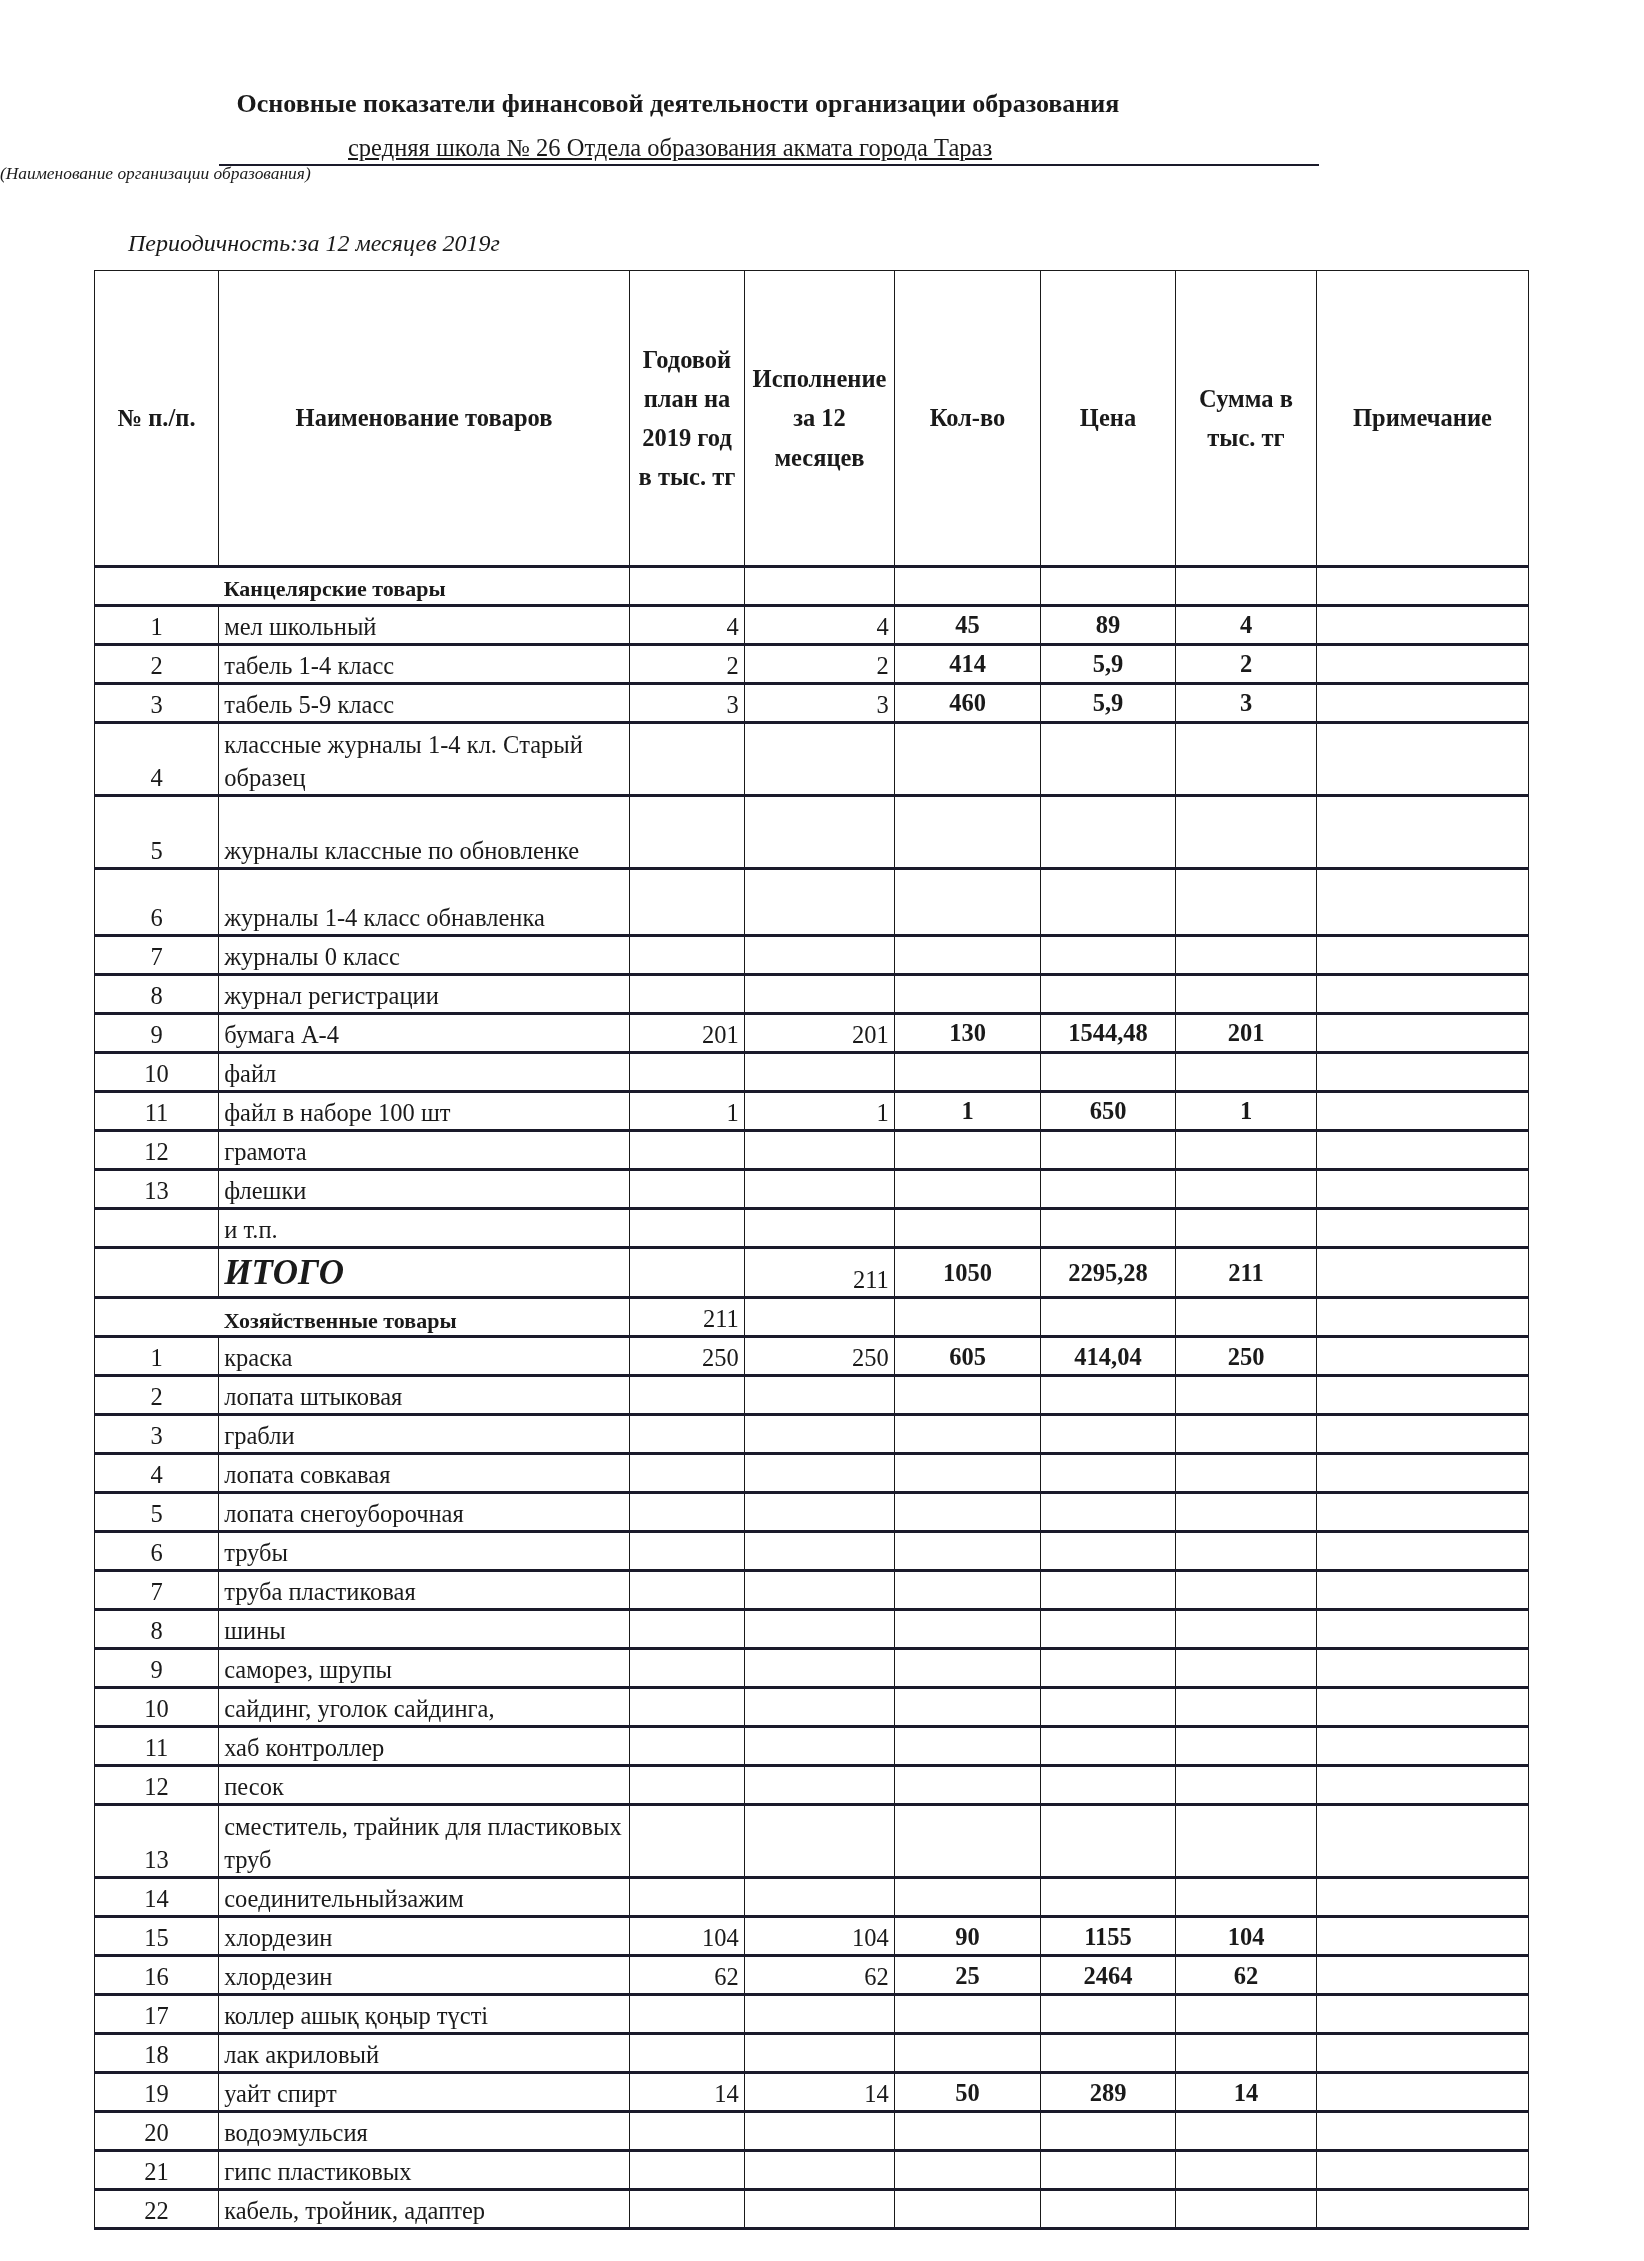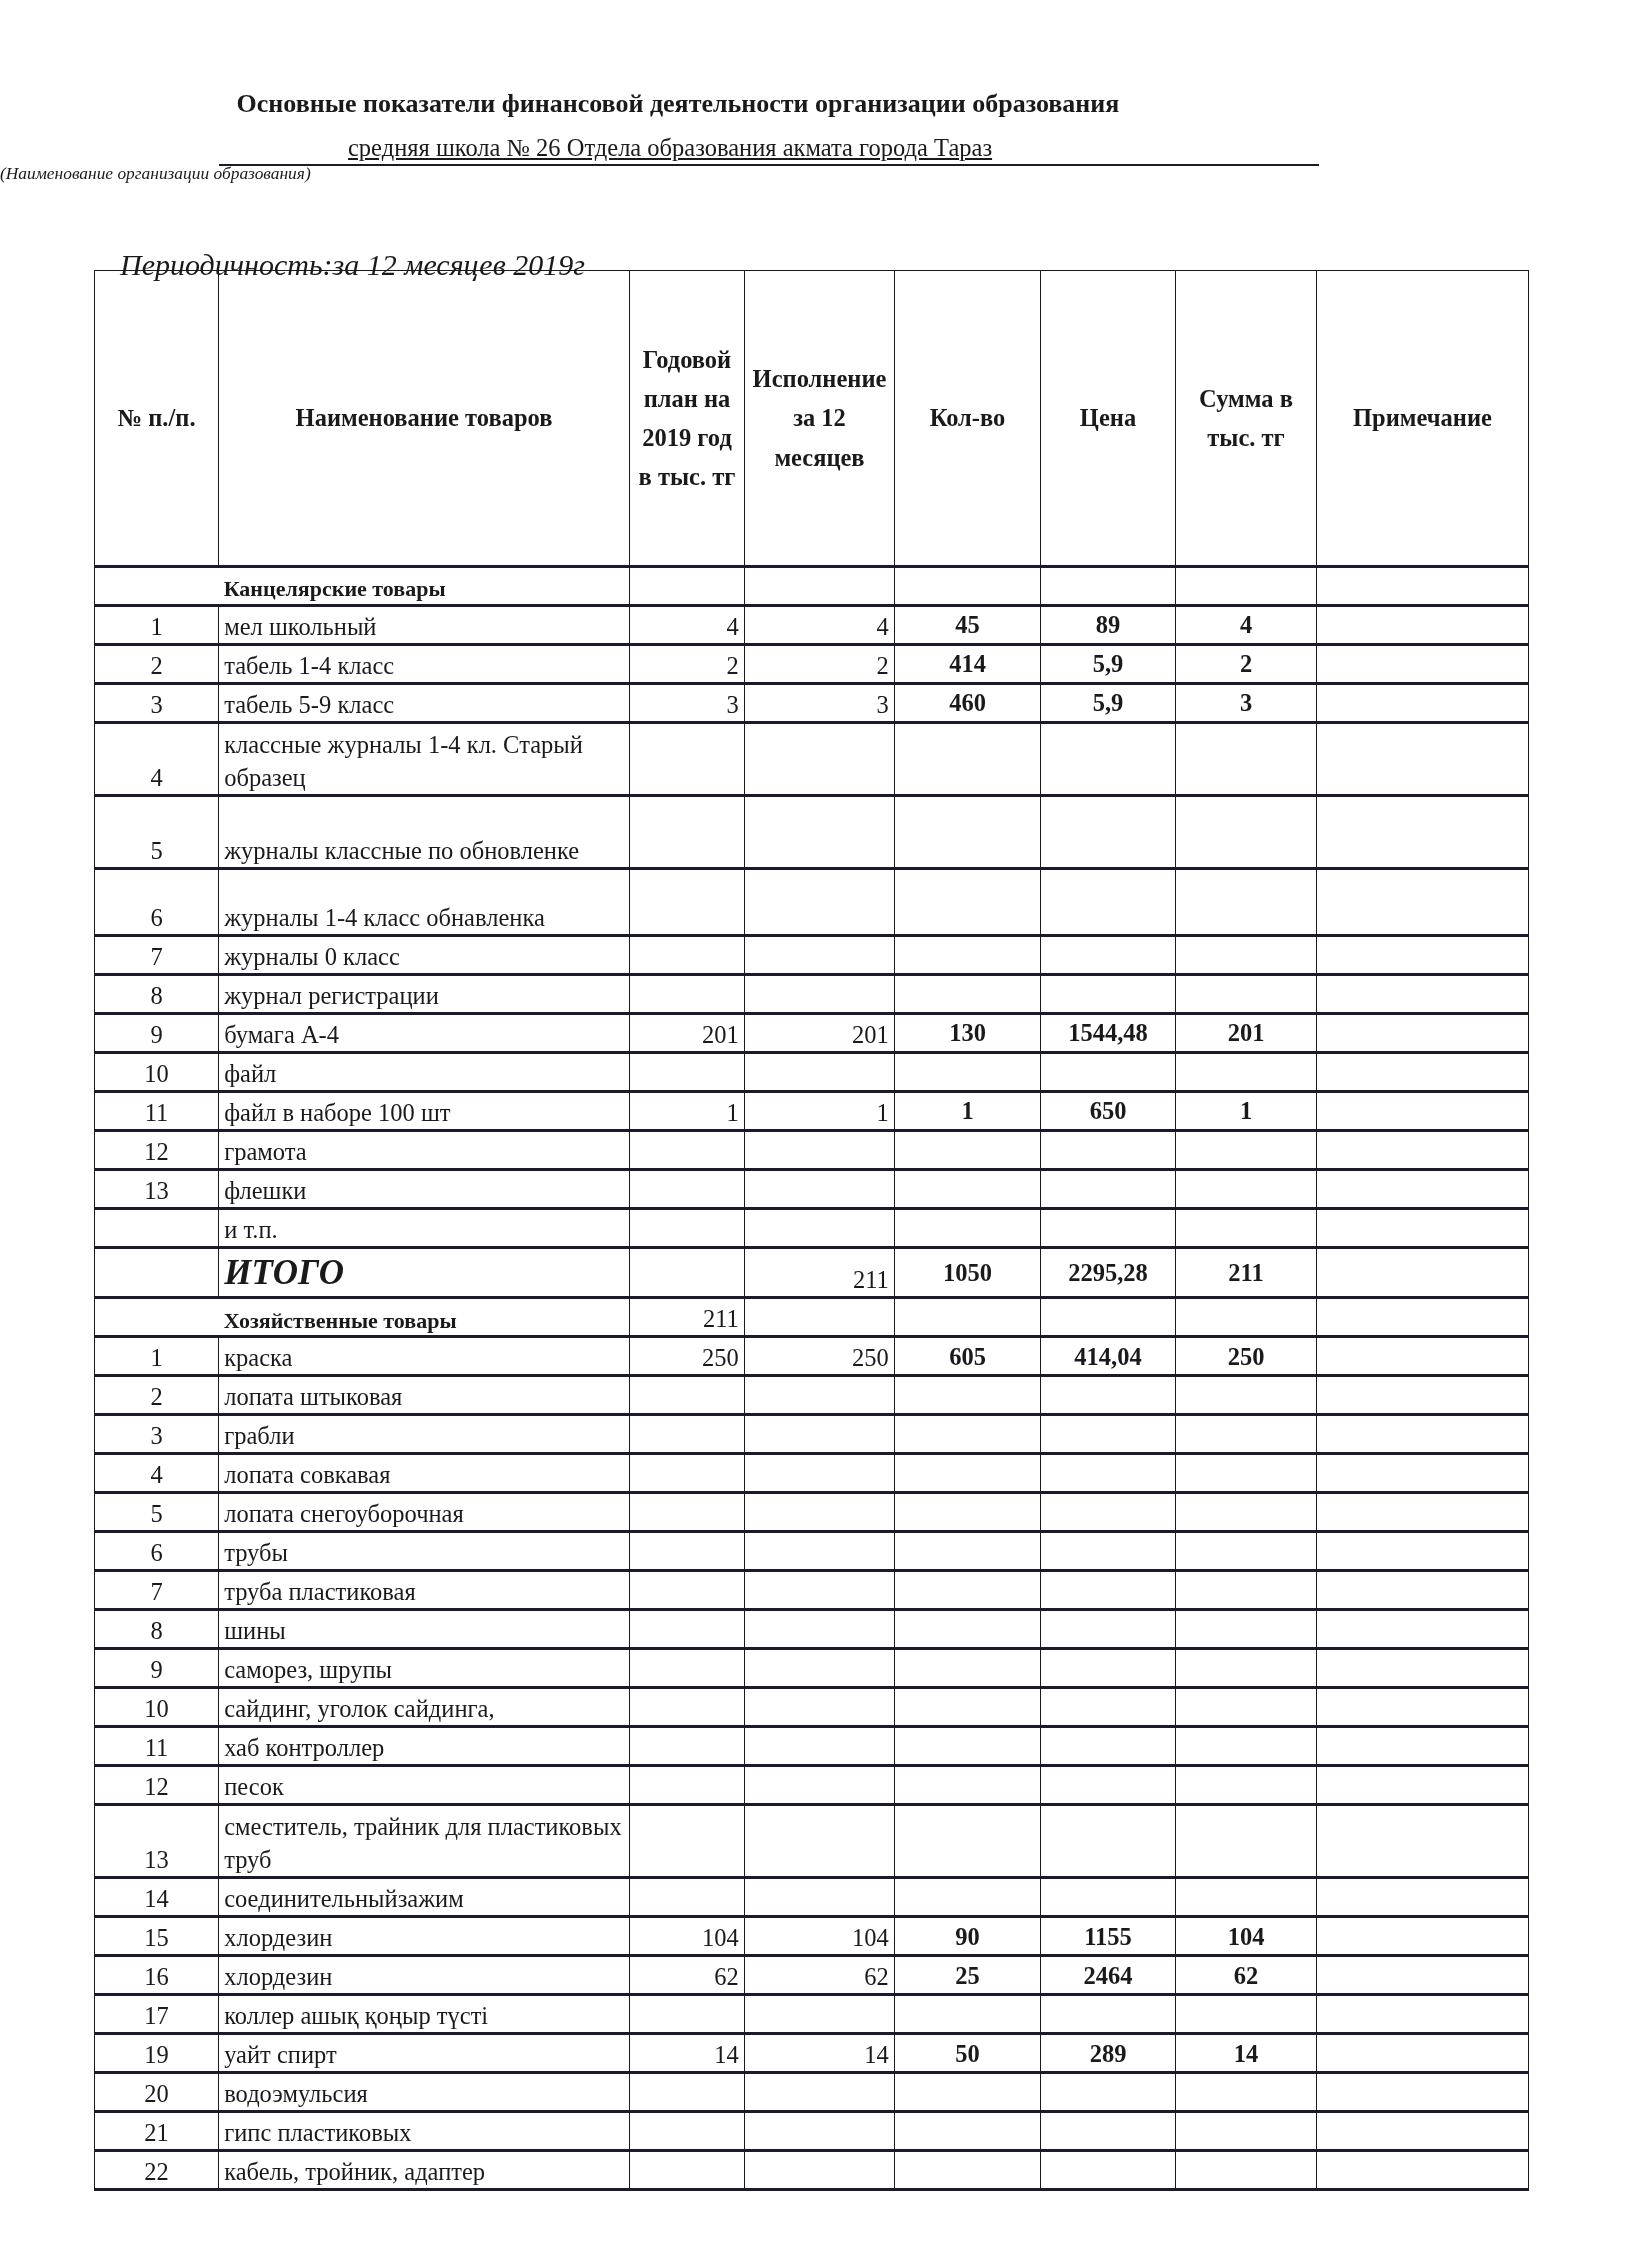--- a/index.html
+++ b/index.html
@@ -4,21 +4,21 @@
 <style>
   html, body { margin:0; padding:0; background:#ffffff; }
   body { width:1645px; height:2261px; position:relative; overflow:hidden;
          font-family:"Liberation Serif","DejaVu Serif",serif; color:#1a1a1a; }
   .title { position:absolute; left:0; width:1356px; top:89px; text-align:center;
            font-size:26px; font-weight:bold; }
   .org { position:absolute; left:348px; top:134px; font-size:24.5px; text-decoration:underline; }
   .org-line { position:absolute; left:219px; width:1100px; top:164px; height:0; border-top:2.6px solid #1a1a2a; }
   .org-caption { position:absolute; left:0; width:1359px; top:163px; 
                  font-size:17.4px; font-style:italic; }
-  .period { position:absolute; left:120px; top:230px; font-size:30px; font-style:italic;margin-top:18px; }
+  .period { position:absolute; left:128px; top:230px; font-size:24px; font-style:italic; }
   table { position:absolute; left:94px; top:270px; width:1435px; border-collapse:collapse; table-layout:fixed; }
   td, th { border:1.3px solid #1a1a1a; padding:0 5.2px; font-size:24.5px; line-height:1.35; vertical-align:bottom; overflow:hidden; }
   tr td { border-bottom:3.2px solid #1a1a2a; }
   th { font-weight:bold; text-align:center; vertical-align:middle; height:294px; font-size:24.5px; line-height:1.6; border-bottom:3.9px solid #1a1a2a; }
   td.num { text-align:center; }
   td.r { text-align:right; }
   td.b { font-weight:bold; text-align:center; vertical-align:middle; }
   .sect { font-weight:bold; font-size:22px; }
   .itogo { font-weight:bold; font-style:italic; font-size:35px; }
   tr.h1 td { height:36px; }
@@ -392,20 +392,30 @@
         <td class="num">17</td>
         <td>коллер ашық қоңыр түсті</td>
         <td class="r"></td>
         <td class="r"></td>
         <td class="b"></td>
         <td class="b"></td>
         <td class="b"></td>
         <td></td>
       </tr>
       <tr class="h1">
+        <td class="num">18</td>
+        <td>лак акриловый</td>
+        <td class="r"></td>
+        <td class="r"></td>
+        <td class="b"></td>
+        <td class="b"></td>
+        <td class="b"></td>
+        <td></td>
+      </tr>
+      <tr class="h1">
         <td class="num">19</td>
         <td>уайт спирт</td>
         <td class="r">14</td>
         <td class="r">14</td>
         <td class="b">50</td>
         <td class="b">289</td>
         <td class="b">14</td>
         <td></td>
       </tr>
       <tr class="h1">

